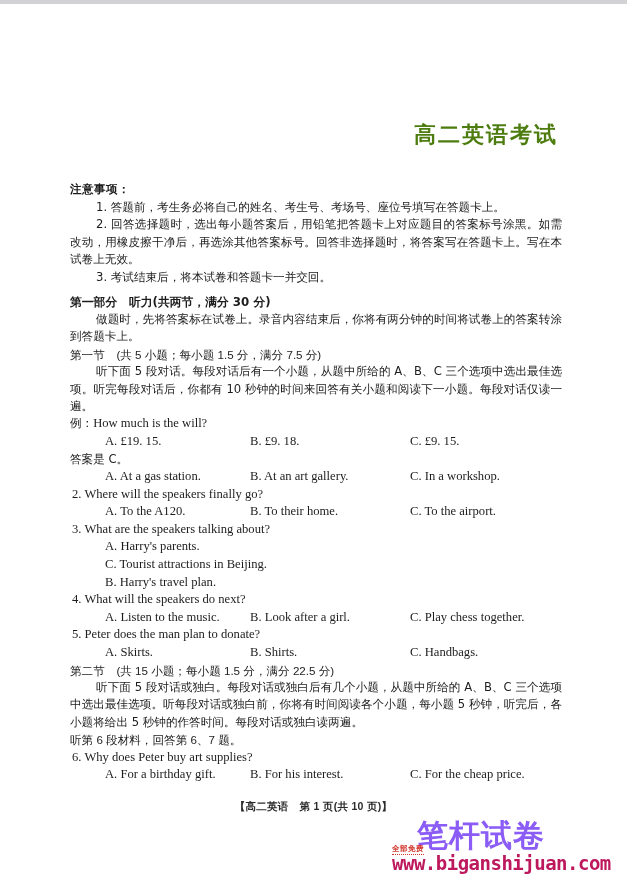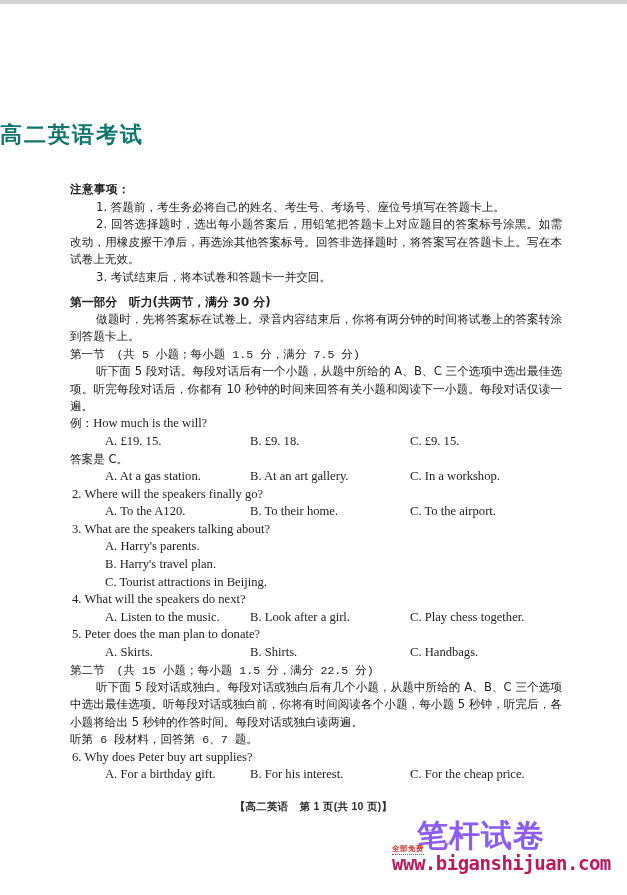--- a/index.html
+++ b/index.html
@@ -26,26 +26,26 @@
     position: absolute;
     top: 0; left: 0;
     width: 627px;
     height: 895px;
   }
   .doc-title {
     position: absolute;
     top: 120px;
     left: 0;
     width: 558px;
-    text-align: left;
+    text-align: right;
     font-family: "DejaVu Sans", "Liberation Sans", sans-serif;
     font-weight: bold;
     font-size: 22px;
     letter-spacing: 2px;
-    color: #0f766e;
+    color: #4d7c0f;
   }
   .body-col {
     position: absolute;
     top: 182px;
     left: 70px;
     width: 492px;
   }
   .notice-title {
     font-family: "DejaVu Sans", "Liberation Sans", sans-serif;
     font-weight: bold;
@@ -69,21 +69,21 @@
     margin-top: 7px;
   }
   .para-cn {
     font-family: "DejaVu Sans", "Liberation Sans", sans-serif;
     font-size: 11.6px;
     line-height: 17.4px;
     text-align: justify;
     text-justify: inter-ideograph;
   }
   .node-line {
-    font-family: Liberation Mono, monospace;
+    font-family: Liberation Sans, sans-serif;
     font-size: 11.6px;
     line-height: 17.4px;
   }
   .q-line {
     font-family: "Liberation Serif", "DejaVu Serif", serif;
     font-size: 12.6px;
     line-height: 17.6px;
     padding-left: 12px;
     text-indent: -12px;
     margin-left: 2px;
@@ -208,22 +208,22 @@
 
     <div class="q-line"><span>2.</span> <span>Where will the speakers finally go?</span></div>
     <div class="opt-row">
       <span class="oa">A. To the A120.</span>
       <span class="ob">B. To their home.</span>
       <span class="oc">C. To the airport.</span>
     </div>
 
     <div class="q-line"><span>3.</span> <span>What are the speakers talking about?</span></div>
     <div class="opt-stack">A. Harry's parents.</div>
+    <div class="opt-stack">C. Tourist attractions in Beijing.</div>
     <div class="opt-stack">B. Harry's travel plan.</div>
-    <div class="opt-stack">C. Tourist attractions in Beijing.</div>
 
     <div class="q-line"><span>4.</span> <span>What will the speakers do next?</span></div>
     <div class="opt-row">
       <span class="oa">A. Listen to the music.</span>
       <span class="ob">B. Look after a girl.</span>
       <span class="oc">C. Play chess together.</span>
     </div>
 
     <div class="q-line"><span>5.</span> <span>Peter does the man plan to donate?</span></div>
     <div class="opt-row">

